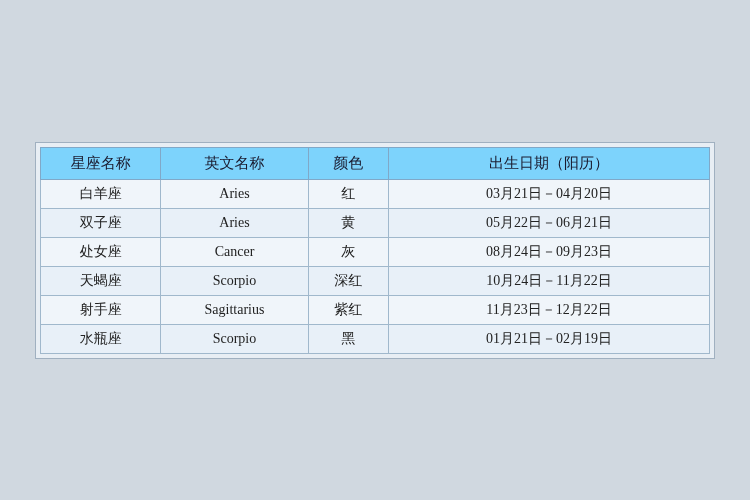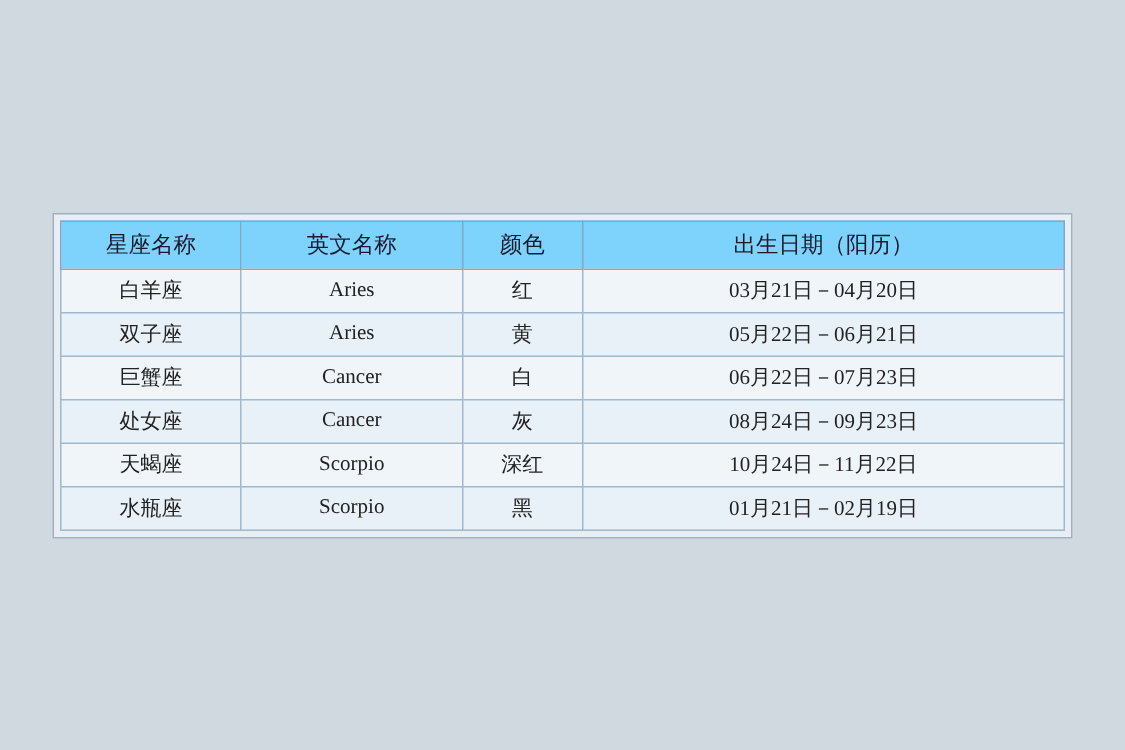--- a/index.html
+++ b/index.html
@@ -78,38 +78,38 @@
           <td>红</td>
           <td>03月21日－04月20日</td>
         </tr>
         <tr>
           <td>双子座</td>
           <td>Aries</td>
           <td>黄</td>
           <td>05月22日－06月21日</td>
         </tr>
         <tr>
-          <td>巨蟹座</td>
-          <td>Cancer</td>
-          <td>白</td>
-          <td>06月22日－07月23日</td>
-        </tr>
-        <tr>
           <td>处女座</td>
           <td>Cancer</td>
           <td>灰</td>
           <td>08月24日－09月23日</td>
         </tr>
         <tr>
           <td>天蝎座</td>
           <td>Scorpio</td>
           <td>深红</td>
           <td>10月24日－11月22日</td>
         </tr>
         <tr>
+          <td>射手座</td>
+          <td>Sagittarius</td>
+          <td>紫红</td>
+          <td>11月23日－12月22日</td>
+        </tr>
+        <tr>
           <td>水瓶座</td>
           <td>Scorpio</td>
           <td>黑</td>
           <td>01月21日－02月19日</td>
         </tr>
       </tbody>
   </table>
 </div>
 
 </body></html>

